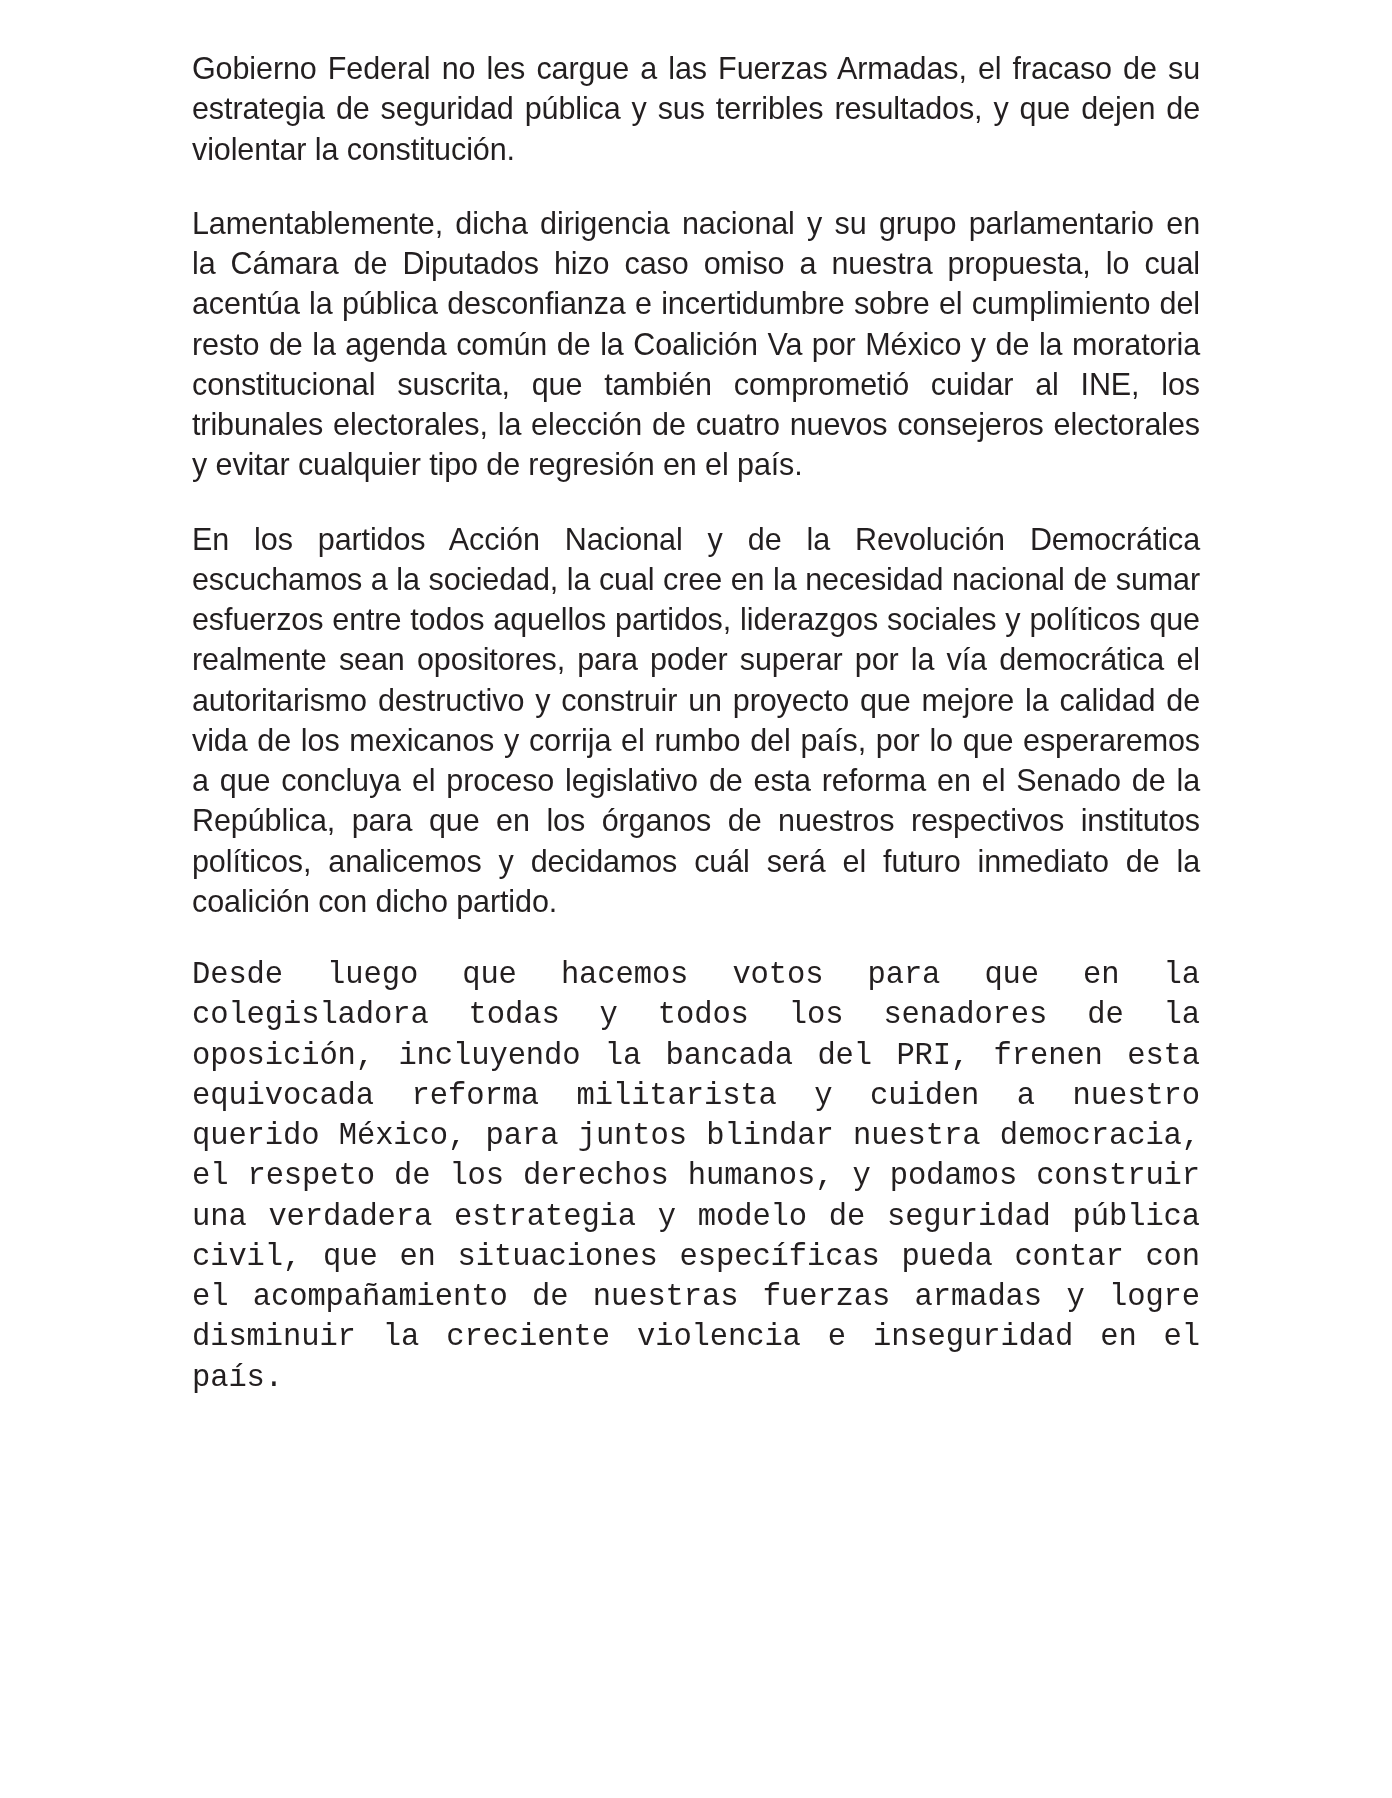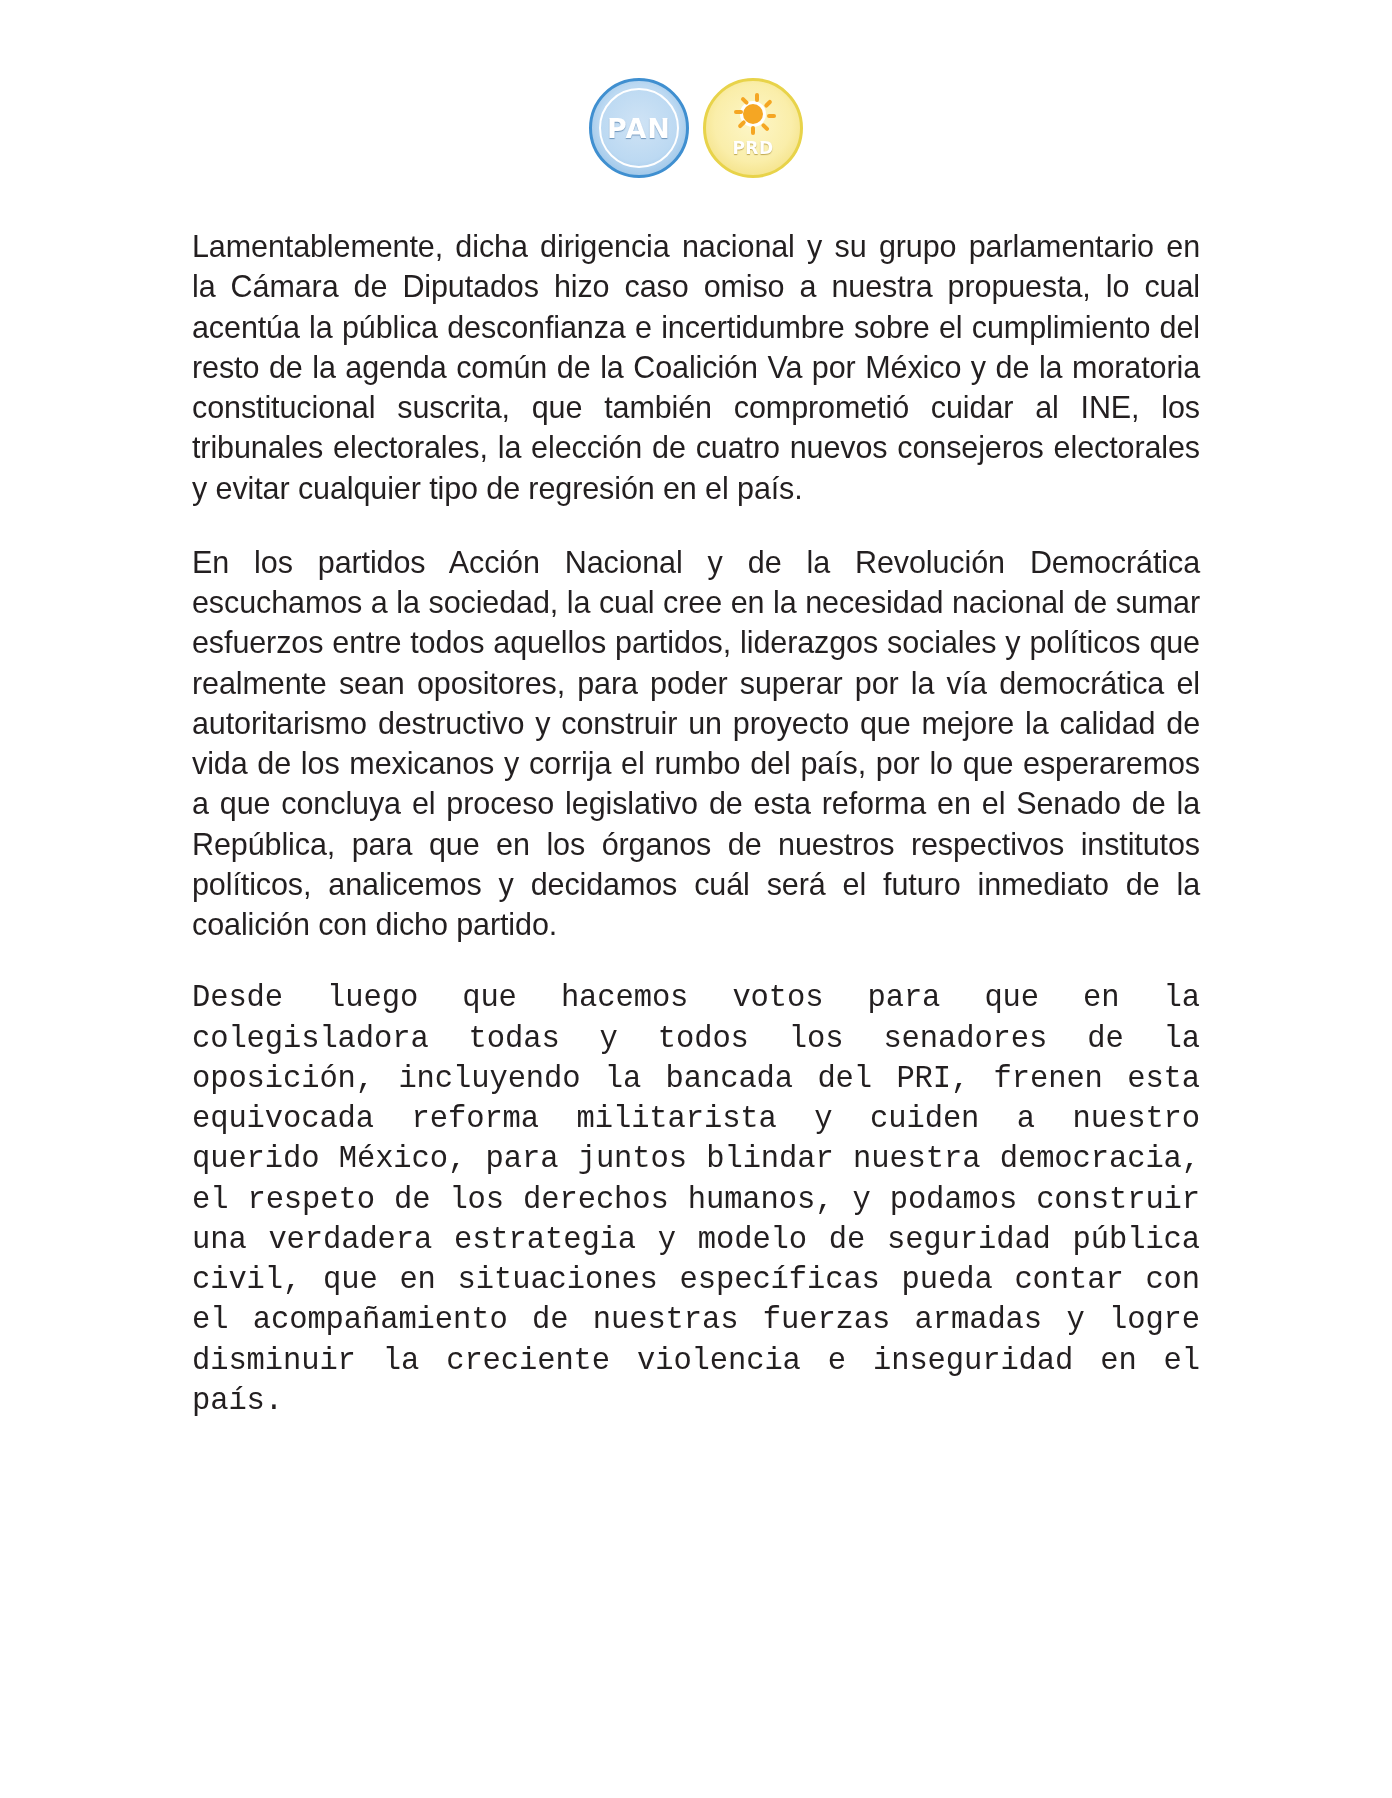--- a/index.html
+++ b/index.html
@@ -125,42 +125,21 @@
     margin: 0 0 34px 0;
     font-family: "Liberation Sans", sans-serif;
   }
   .para:last-child { margin-bottom: 0; font-family: Liberation Mono, monospace; }
 </style>
 </head>
 <body>
 
 <div class="page">
 
-  <div class="header">
-
-    <div class="logo-pan">
-      <span>PAN</span>
-    </div>
-
-    <div class="logo-prd">
-      <div class="prd-sun">
-        <div class="core"></div>
-        <div class="ray" style="transform: rotate(0deg) translate(-50%, 12px);"></div>
-        <div class="ray" style="transform: rotate(45deg) translate(-50%, 12px);"></div>
-        <div class="ray" style="transform: rotate(90deg) translate(-50%, 12px);"></div>
-        <div class="ray" style="transform: rotate(135deg) translate(-50%, 12px);"></div>
-        <div class="ray" style="transform: rotate(180deg) translate(-50%, 12px);"></div>
-        <div class="ray" style="transform: rotate(225deg) translate(-50%, 12px);"></div>
-        <div class="ray" style="transform: rotate(270deg) translate(-50%, 12px);"></div>
-        <div class="ray" style="transform: rotate(315deg) translate(-50%, 12px);"></div>
-      </div>
-      <div class="prd-text">PRD</div>
-    </div>
-
-  </div>
 
   <div class="content">
+    <p class="para">Gobierno Federal no les cargue a las Fuerzas Armadas, el fracaso de su estrategia de seguridad pública y sus terribles resultados, y que dejen de violentar la constitución.</p>
     <p class="para">Lamentablemente, dicha dirigencia nacional y su grupo parlamentario en la Cámara de Diputados hizo caso omiso a nuestra propuesta, lo cual acentúa la pública desconfianza e incertidumbre sobre el cumplimiento del resto de la agenda común de la Coalición Va por México y de la moratoria constitucional suscrita, que también comprometió cuidar al INE, los tribunales electorales, la elección de cuatro nuevos consejeros electorales y evitar cualquier tipo de regresión en el país.</p>
     <p class="para">En los partidos Acción Nacional y de la Revolución Democrática escuchamos a la sociedad, la cual cree en la necesidad nacional de sumar esfuerzos entre todos aquellos partidos, liderazgos sociales y políticos que realmente sean opositores, para poder superar por la vía democrática el autoritarismo destructivo y construir un proyecto que mejore la calidad de vida de los mexicanos y corrija el rumbo del país, por lo que esperaremos a que concluya el proceso legislativo de esta reforma en el Senado de la República, para que en los órganos de nuestros respectivos institutos políticos, analicemos y decidamos cuál será el futuro inmediato de la coalición con dicho partido.</p>
     <p class="para">Desde luego que hacemos votos para que en la colegisladora todas y todos los senadores de la oposición, incluyendo la bancada del PRI, frenen esta equivocada reforma militarista y cuiden a nuestro querido México, para juntos blindar nuestra democracia, el respeto de los derechos humanos, y podamos construir una verdadera estrategia y modelo de seguridad pública civil, que en situaciones específicas pueda contar con el acompañamiento de nuestras fuerzas armadas y logre disminuir la creciente violencia e inseguridad en el país.</p>
   </div>
 
 </div>
 
 </body></html>

